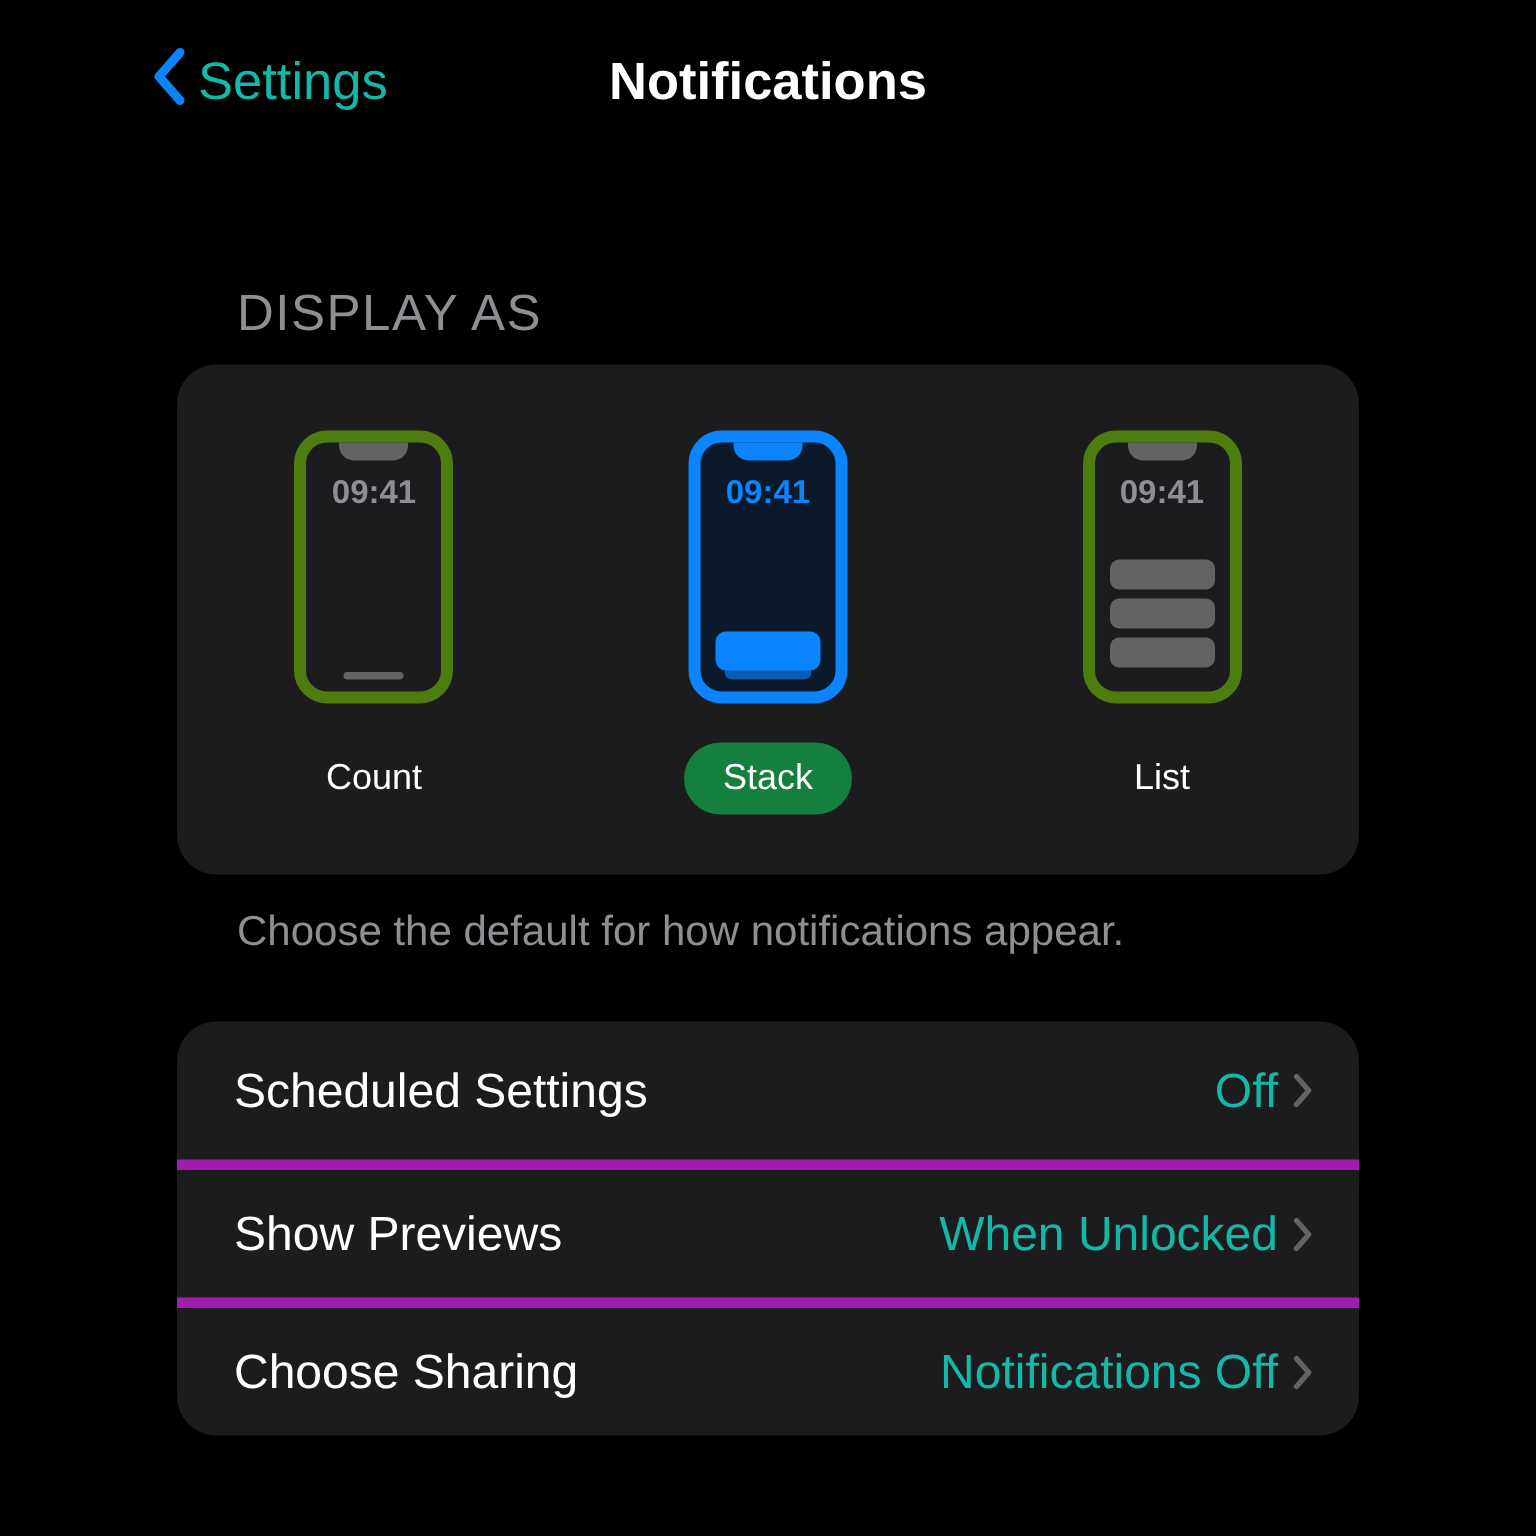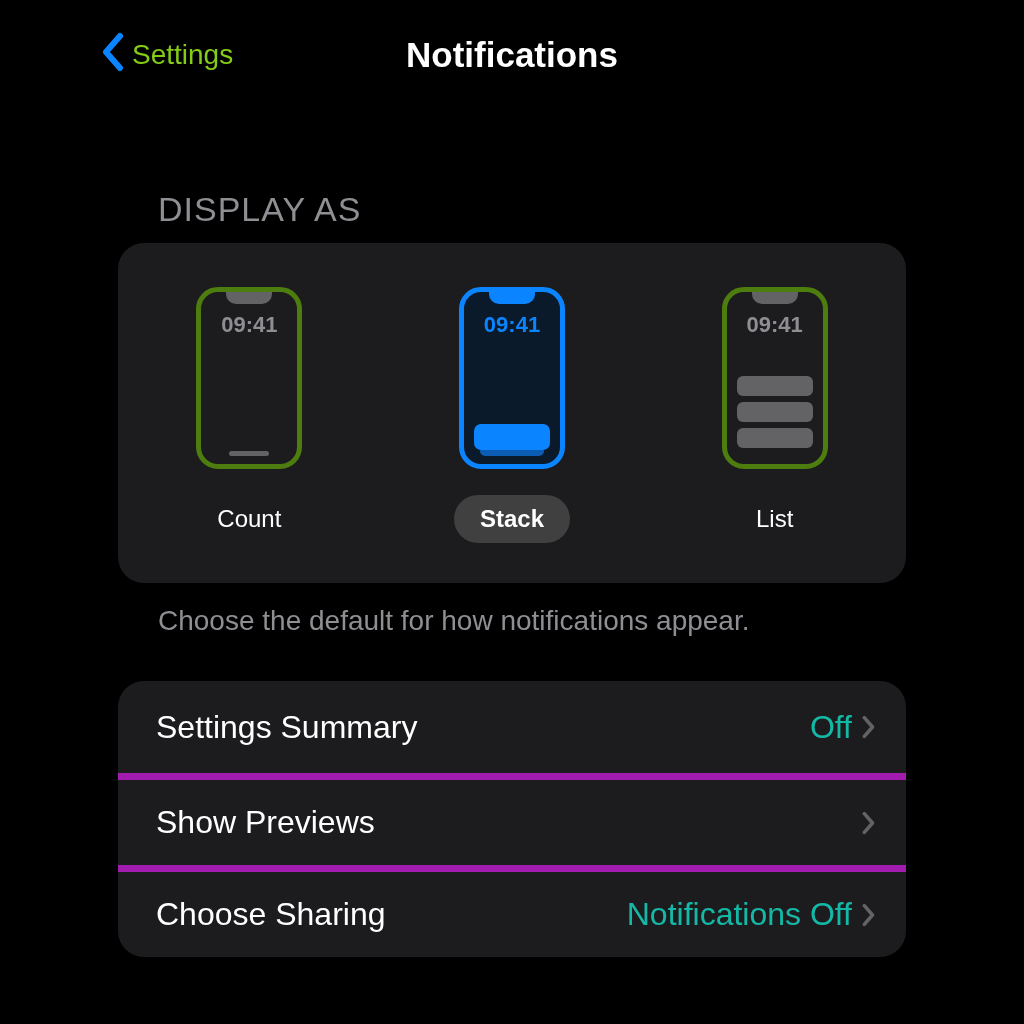--- a/index.html
+++ b/index.html
@@ -20,22 +20,22 @@
     align-items: center;
     justify-content: center;
   }
   .back {
     position: absolute;
     left: 100px;
     top: 0;
     height: 110px;
     display: flex;
     align-items: center;
-    color: #84cc16;
-    font-size: 28px;
+    color: #14b8a6;
+    font-size: 35px;
     font-weight: 400;
     cursor: pointer;
     text-align: center;
   }
   .back svg { width: 24px; height: 40px; margin-right: 8px; }
   .title {
     font-size: 35px;
     font-weight: 700;
   }
 
@@ -62,21 +62,21 @@
     align-items: center;
     width: 220px;
     cursor: pointer;
   }
   .phone-wrap { height: 190px; display:flex; align-items:center; }
 
   .phone {
     position: relative;
     width: 106px;
     height: 182px;
-    border: 5px solid #4d7c0f;
+    border: 8px solid #4d7c0f;
     border-radius: 22px;
     background: transparent;
   }
   .phone.selected { border-color: #0a84ff; background: #0b1a2a; }
   .notch {
     position: absolute;
     top: 0; left: 50%; transform: translateX(-50%);
     width: 46px; height: 12px;
     background: #636366;
     border-radius: 0 0 10px 10px;
@@ -115,21 +115,21 @@
   .ln3 { bottom: 16px; }
 
   .opt-label {
     margin-top: 22px;
     display: inline-block;
     font-size: 24px;
     color: #fff;
     padding: 10px 26px;
     border-radius: 999px;
   }
-  .opt-label.selected { background: #404040; font-weight: 700; }
+  .opt-label.selected { background: #15803d; font-weight: 400; }
 
   
   .footer-desc {
     margin: 22px 0 0 158px;
     color: #8e8e93;
     font-size: 28px;
   }
 
   
   .list-card {
@@ -206,31 +206,32 @@
     <span class="opt-label">List</span>
   </div>
 
 </div>
 
 <div class="footer-desc">Choose the default for how notifications appear.</div>
 
 <div class="list-card">
 
   <div class="row">
-    <span class="row-label">Settings Summary</span>
+    <span class="row-label">Scheduled Settings</span>
     <span class="row-value">Off</span>
     <span class="chevron">
       <svg viewBox="0 0 12 20" fill="none">
           <path d="M2 2 L9 10 L2 18" stroke="#636366" stroke-width="3" stroke-linecap="round" stroke-linejoin="round"></path>
         </svg>
     </span>
   </div>
 
   <div class="row">
     <span class="row-label">Show Previews</span>
+    <span class="row-value">When Unlocked</span>
     <span class="chevron">
       <svg viewBox="0 0 12 20" fill="none">
           <path d="M2 2 L9 10 L2 18" stroke="#636366" stroke-width="3" stroke-linecap="round" stroke-linejoin="round"></path>
         </svg>
     </span>
   </div>
 
   <div class="row">
     <span class="row-label">Choose Sharing</span>
     <span class="row-value">Notifications Off</span>

